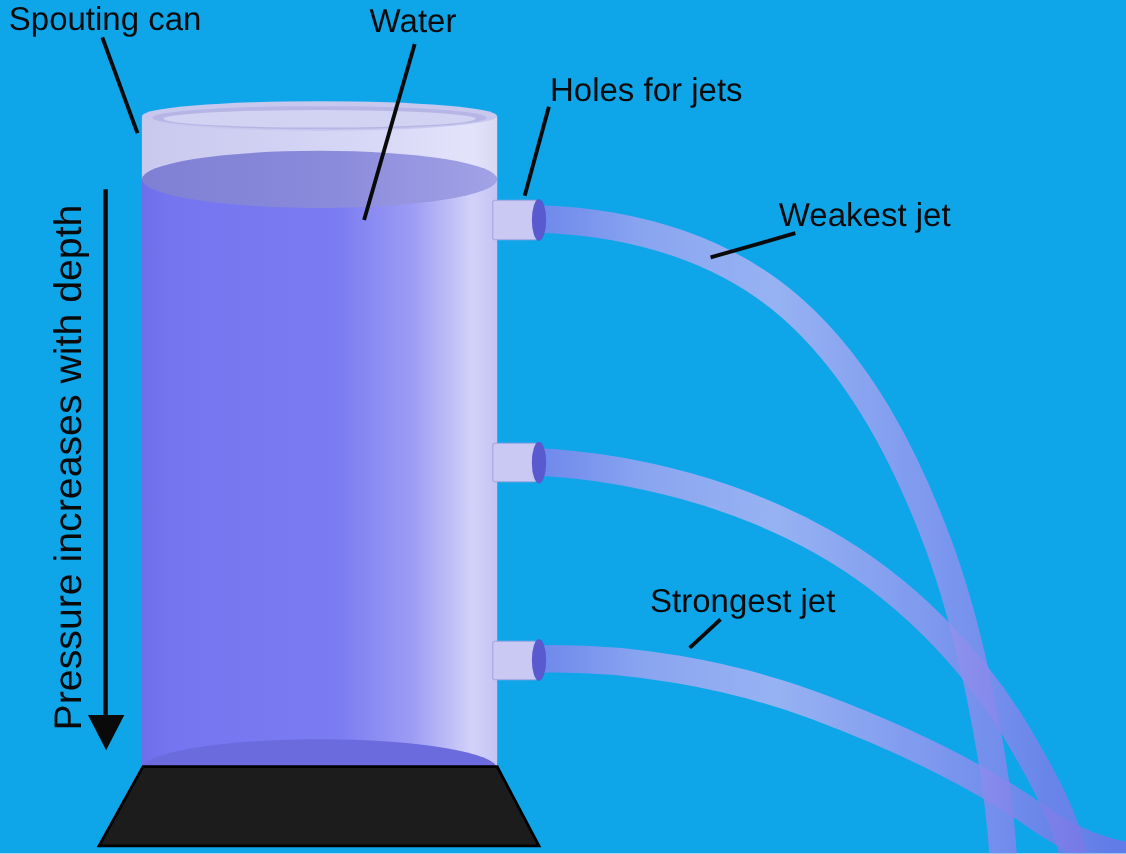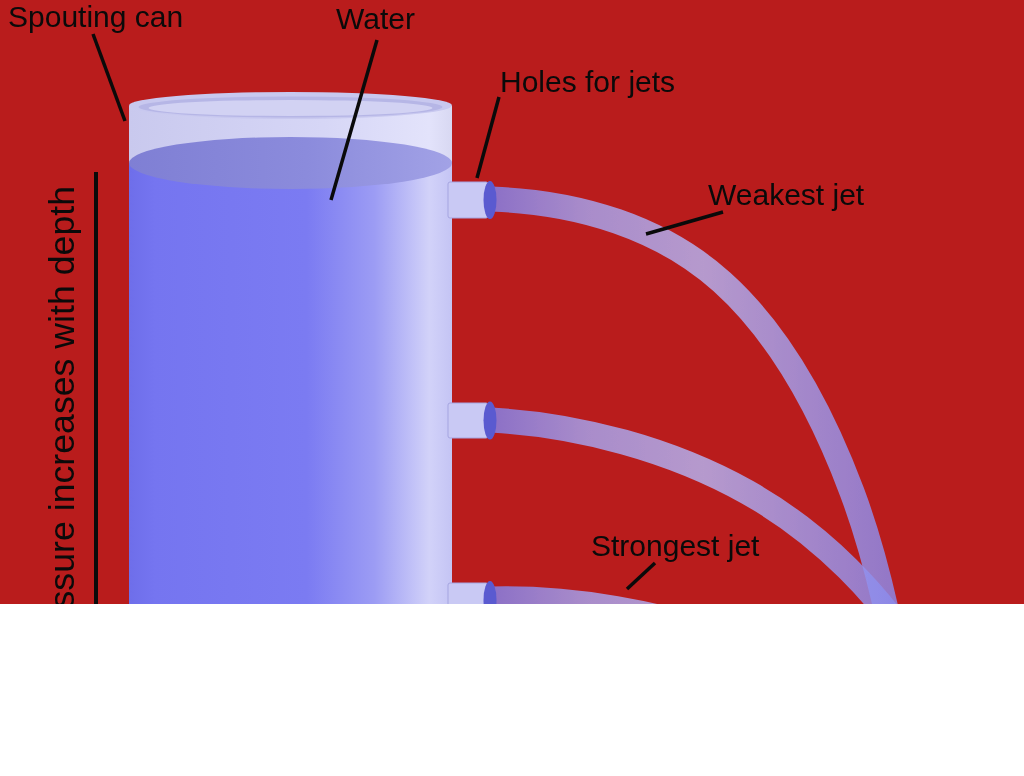--- a/index.html
+++ b/index.html
@@ -3,22 +3,22 @@
 <meta charset="utf-8">
 <style>
   html, body {
     margin: 0;
     padding: 0;
     background: #ffffff;
   }
   .stage {
     position: relative;
     width: 1024px;
-    height: 604px;
-    background: #b91c1c;
+    height: 776px;
+    background: #0ea5e9;
     overflow: hidden;
     font-family: "Liberation Sans", sans-serif;
   }
   svg { display: block; }
   .label-text {
     font-family: "Liberation Sans", sans-serif;
     font-size: 30px;
   }
   .label-text-vertical {
     font-family: "Liberation Sans", sans-serif;

